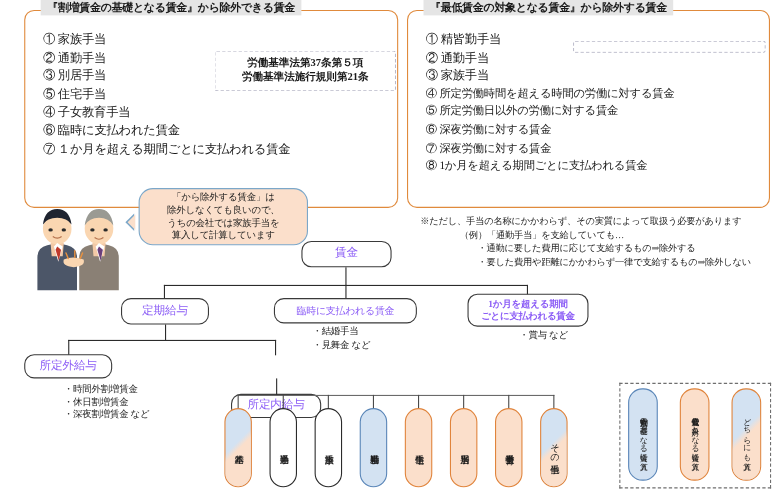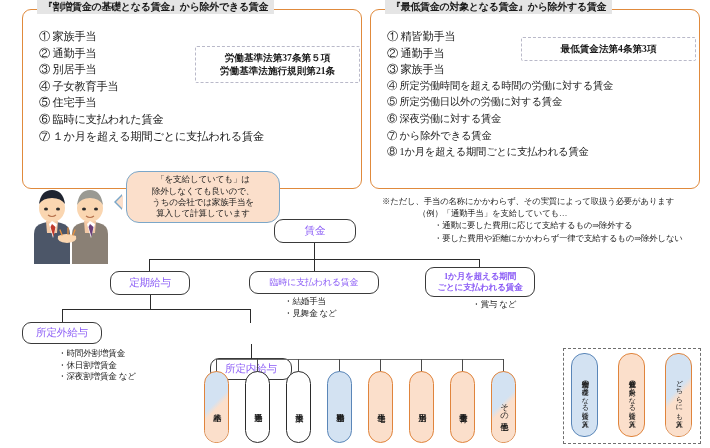--- a/index.html
+++ b/index.html
@@ -107,48 +107,47 @@
 </head>
 <body>
 
 <div class="panel" id="panelLeft">
   <div class="panel-title">『割増賃金の基礎となる賃金』から除外できる賃金</div>
 
   <div class="items">
     <div class="item">① 家族手当</div>
     <div class="item">② 通勤手当</div>
     <div class="item">③ 別居手当</div>
+    <div class="item">⑤ 住宅手当</div>
     <div class="item">④ 子女教育手当</div>
-    <div class="item">⑤ 住宅手当</div>
     <div class="item">⑥ 臨時に支払われた賃金</div>
     <div class="item">⑦ １か月を超える期間ごとに支払われる賃金</div>
   </div>
 
   <div class="lawbox" id="lawLeft">
     <div>労働基準法第37条第５項</div>
     <div>労働基準法施行規則第21条</div>
   </div>
 </div>
 
 <div class="panel" id="panelRight">
   <div class="panel-title">『最低賃金の対象となる賃金』から除外する賃金</div>
 
   <div class="items">
     <div class="item">① 精皆勤手当</div>
     <div class="item">② 通勤手当</div>
     <div class="item">③ 家族手当</div>
     <div class="item sm">④ 所定労働時間を超える時間の労働に対する賃金</div>
     <div class="item sm">⑤ 所定労働日以外の労働に対する賃金</div>
     <div class="item sm">⑥ 深夜労働に対する賃金</div>
-    <div class="item sm">⑦ から除外できる賃金</div>
+    <div class="item sm">⑦ 深夜労働に対する賃金</div>
     <div class="item sm">⑧ 1か月を超える期間ごとに支払われる賃金</div>
   </div>
 
   <div class="lawbox" id="lawRight">
-    <div>最低賃金法第4条第3項</div>
   </div>
 </div>
 
 <svg id="illus" viewBox="0 0 104 92">
 
   <g>
     <path d="M18 92 L18 62 q0-9 9-11 l9-2 9 2 q9 2 9 11 l0 30 z" fill="#4c5668"></path>
     <path d="M30 49 h12 l-1 12 h-10 z" fill="#f3c9a6"></path>
     <ellipse cx="36" cy="36" rx="13" ry="14" fill="#fad6b1"></ellipse>
     <path d="M23 32 q2-14 13-14 q11 0 13 14 q-4-6-13-6 q-9 0-13 6z" fill="#1f2430"></path>
@@ -172,21 +171,21 @@
   </g>
 
   <g>
     <path d="M42 64 q8-4 18 0 q2 6-9 7 q-11-1-9-7z" fill="#fad6b1"></path>
     <path d="M46 63 l-2-5 M52 62 l0-6 M57 63 l2-5" stroke="#e9913f" stroke-width="1.3" stroke-linecap="round"></path>
   </g>
 </svg>
 
 <div id="bubble">
   <div class="btxt">
-    <div>「を支給していても」は</div>
+    <div>「から除外する賃金」は</div>
     <div>除外しなくても良いので、</div>
     <div>うちの会社では家族手当を</div>
     <div>算入して計算しています</div>
   </div>
 </div>
 
 <div id="notes">
   <div class="n n1">※ただし、手当の名称にかかわらず、その実質によって取扱う必要があります</div>
   <div class="n n2">（例）「通勤手当」を支給していても…</div>
   <div class="n n3">・通勤に要した費用に応じて支給するもの⇒除外する</div>

